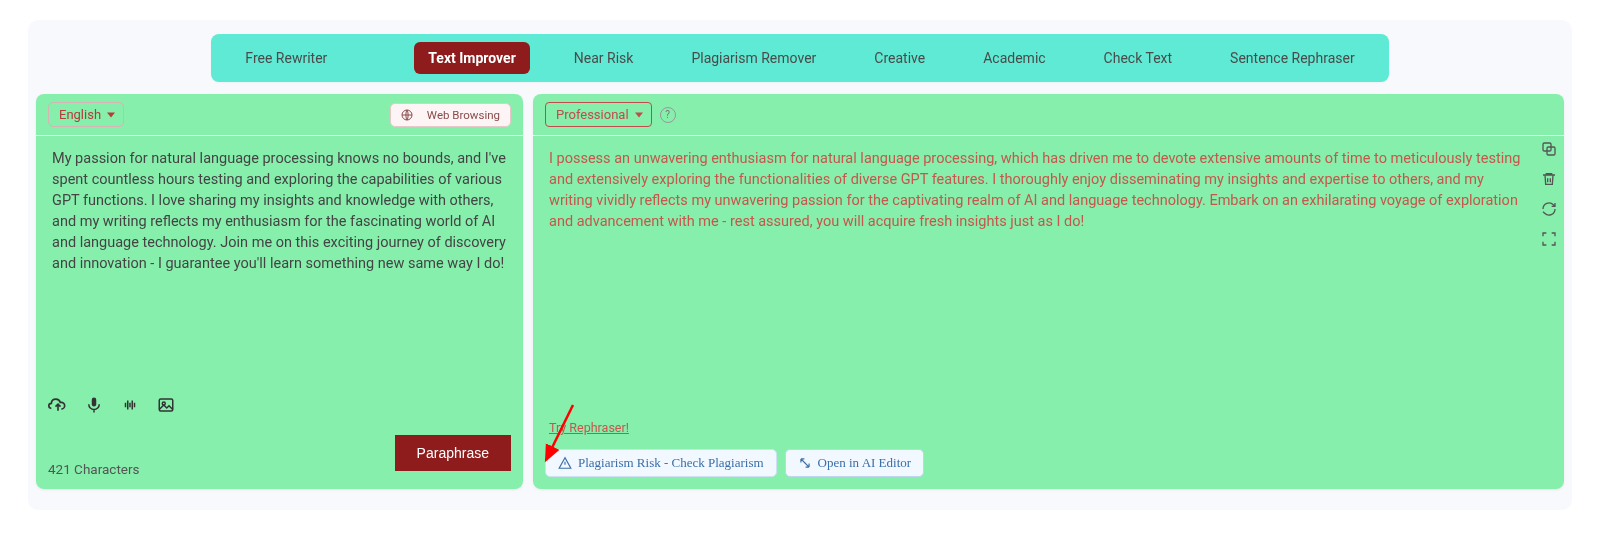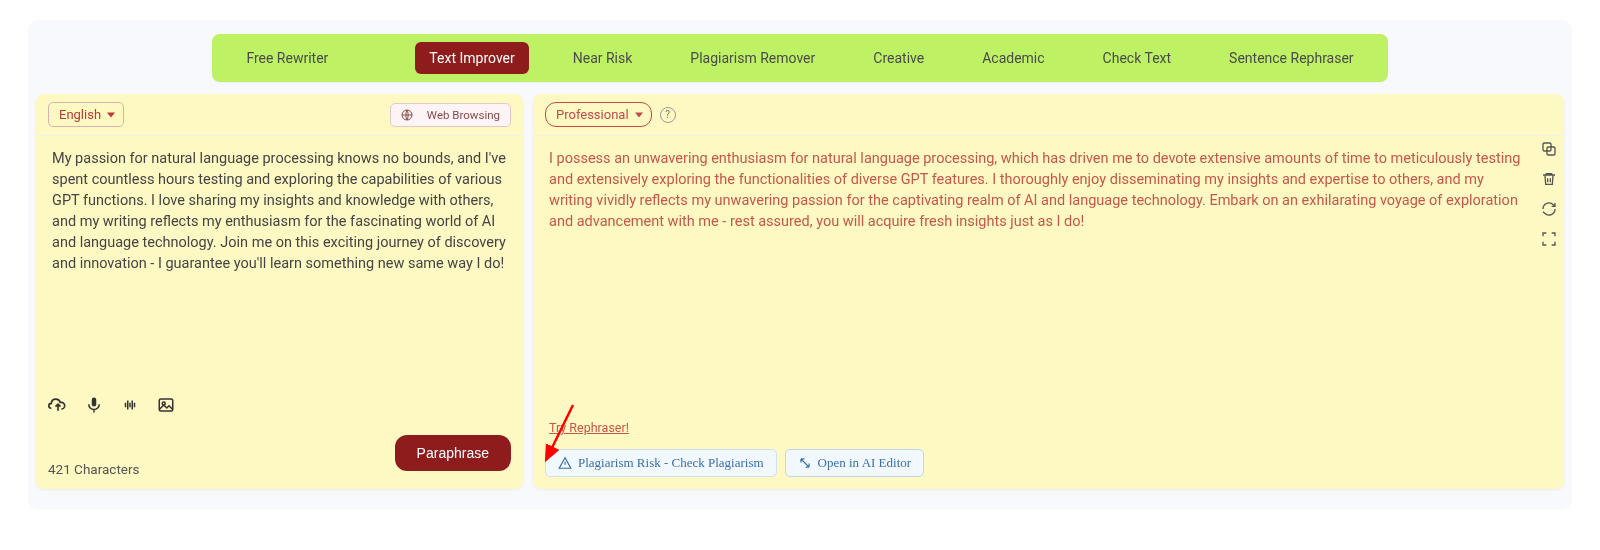--- a/index.html
+++ b/index.html
@@ -19,49 +19,49 @@
     height: 490px;
     position: relative;
   }
   
   .tabs-wrap {
     display: flex;
     justify-content: center;
     padding-top: 14px;
   }
   .tabs {
-    background: #bef264;
+    background: #5eead4;
     border-radius: 8px;
     display: flex;
     gap: 30px;
     align-items: center;
     padding: 8px 20px;
     box-shadow: 0 1px 2px rgba(0,0,0,0.04);
   }
   .tab {
     color: #4b4b4b;
     padding: 8px 14px;
     border-radius: 6px;
     cursor: pointer;
     font-size: 14px;
   }
   .tab.active {
     background: #8f1c1c;
     color: #ffffff;
-    font-weight: 400;
+    font-weight: 700;
     margin-left: 43px;
   }
   
   .panels {
     display: flex;
     gap: 10px;
     padding: 12px 8px 0 8px;
   }
   .panel {
-    background: #fef9c3;
+    background: #86efac;
     border-radius: 8px;
     box-shadow: 0 1px 3px rgba(0,0,0,0.06);
     flex: 1;
     display: flex;
     flex-direction: column;
     min-height: 395px;
     position: relative;
   }
   .panel.left { flex: 0 0 487px; }
   .panel.right { flex: 1; }
@@ -99,21 +99,21 @@
     font-size: 11.5px;
     display: flex;
     align-items: center;
     gap: 14px;
     cursor: pointer;
   }
   .style-select {
     border: 1px solid #c04b4b;
     color: #c04b4b;
     padding: 4px 22px 4px 10px;
-    border-radius: 11px;
+    border-radius: 4px;
     font-size: 13px;
     position: relative;
     cursor: pointer;
   }
   .style-select::after {
     content: "";
     position: absolute;
     right: 8px; top: 50%;
     transform: translateY(-50%);
     border-left: 4px solid transparent;
@@ -165,21 +165,21 @@
     align-items: center;
     justify-content: space-between;
     padding: 8px 12px 12px 12px;
   }
   .char-count { color: #555; font-size: 13.5px; margin-top: 32px; }
   .paraphrase-btn {
     background: #8f1c1c;
     color: #fff;
     border: none;
     padding: 10px 22px;
-    border-radius: 12px;
+    border-radius: 0;
     font-size: 14px;
     font-weight: 500;
     cursor: pointer;
   }
   
   .right-top-footer {
     padding: 0 16px 6px 16px;
   }
   .try-link {
     color: #c5574c;

